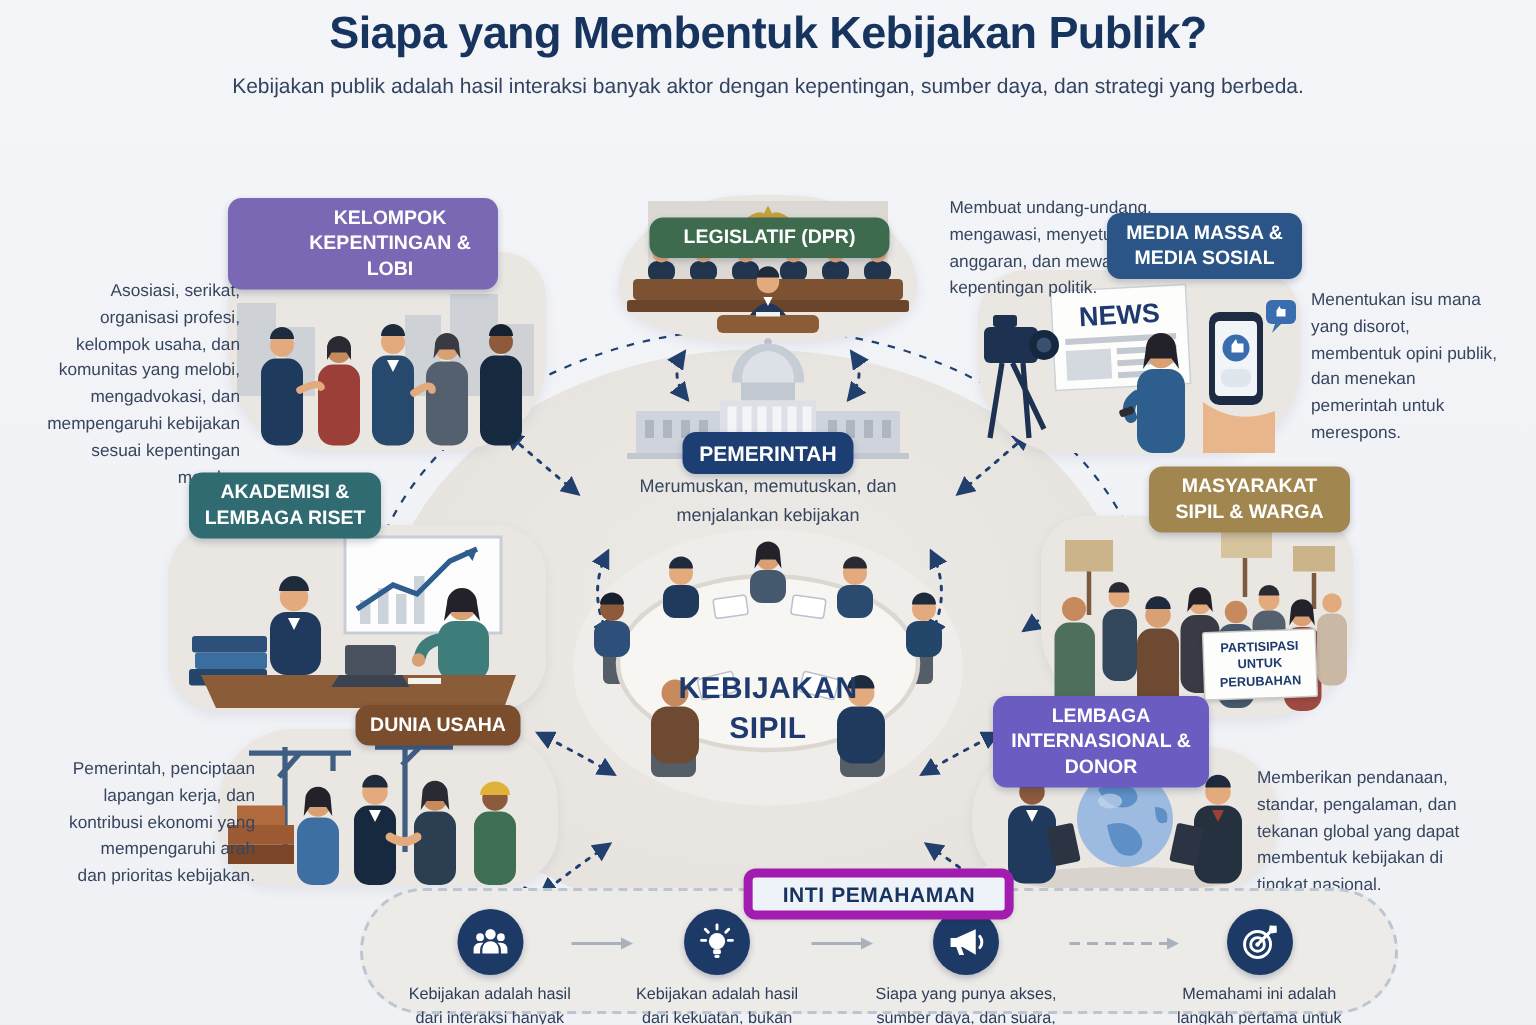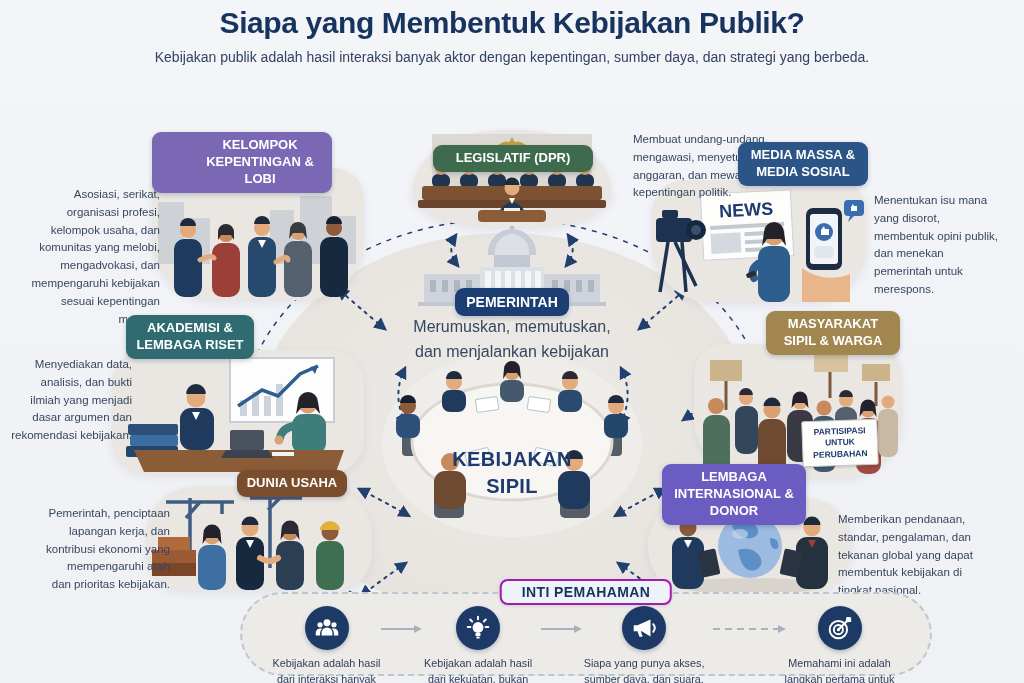--- a/index.html
+++ b/index.html
@@ -56,21 +56,21 @@
 
   
   .footer-bar {
     position:absolute; left:240px; top:592px; width:692px; height:84px;
     background:#edebe8; border:2px dashed #bcc6d2; border-radius:44px;
     z-index:9; display:flex; align-items:flex-start; justify-content:space-between;
     padding:12px 30px 0 30px;
   }
   .footer-title {
     position:absolute; top:-15px; left:50%; transform:translateX(-50%);
-    background:#eef3fa; border:2px solid #a21caf; border-radius:8px;
+    background:#eef3fa; border:6px solid #a21caf; border-radius:8px;
     padding:3px 20px; font-size:14px; font-weight:800; color:#17345f;
     letter-spacing:.4px; white-space:nowrap; box-shadow:0 1px 3px rgba(0,0,0,.12);
   }
   .f-item { display:flex; flex-direction:column; align-items:center; }
   .f-item .circ {
     width:44px; height:44px; border-radius:50%; background:#1d3a66;
     display:flex; align-items:center; justify-content:center; margin-bottom:6px;
     box-shadow:0 2px 4px rgba(20,35,70,.25);
   }
   .f-item p { font-size:10.8px; line-height:1.45; color:#2e3e58; font-weight:500; text-align:center; }
@@ -275,21 +275,20 @@
       </g>
       <path d="M22,100 h210 l-8,22 H32 z" fill="#8a5c38"></path>
       <g>
         <rect x="118" y="80" width="34" height="20" rx="2" fill="#4a525f"></rect>
         <path d="M114,100 h42 l5,8 h-52 z" fill="#3b4350"></path>
       </g>
       <rect x="160" y="102" width="22" height="4" fill="#f2f2ef"></rect>
     </svg>
   </div>
   <div class="badge" style="left: 126px; top: 315px; width: 128px; background-color: rgb(47, 107, 113);">AKADEMISI &amp; LEMBAGA RISET</div>
-  <p class="desc ta-r" style="left:8px; top:356px; width:124px;">Menyediakan data, analisis, dan bukti ilmiah yang menjadi dasar argumen dan rekomendasi kebijakan.</p>
 
   <div class="illus blob" style="left:694px; top:344px; width:208px; height:134px; border-radius:30px 30px 60px 60px;">
     <svg viewBox="0 0 208 134">
       <g>
         <path d="M32,36 v30 M136,28 v26 M182,38 v24" stroke="#7b5a3e" stroke-width="3"></path>
         <rect x="16" y="16" width="32" height="21" fill="#cbb48a"></rect>
         <rect x="120" y="8" width="34" height="20" fill="#d6c49e"></rect>
         <rect x="168" y="20" width="28" height="17" fill="#cbb48a"></rect>
       </g>
       <g>
@@ -344,21 +343,21 @@
           <rect x="56" y="56" width="6" height="12"></rect>
         <rect x="142" y="56" width="6" height="12"></rect>
           <rect x="154" y="56" width="6" height="12"></rect>
           <rect x="166" y="56" width="6" height="12"></rect>
           <rect x="178" y="56" width="6" height="12"></rect>
       </g>
       <rect x="8" y="78" width="188" height="4" fill="#c2c8d2"></rect>
     </svg>
   </div>
   <div class="badge" style="left: 455px; top: 288px; width: 114px; font-size: 14px; background-color: rgb(28, 62, 114);">PEMERINTAH</div>
-  <p class="desc ta-c" style="left:407px; top:315px; width:210px; font-size:16px;">Merumuskan, memutuskan, dan menjalankan kebijakan</p>
+  <p class="desc ta-c" style="left:407px; top:315px; width:210px; font-size:12px;">Merumuskan, memutuskan, dan menjalankan kebijakan</p>
 
   <div class="illus" style="left:382px; top:350px; width:260px; height:178px;">
     <svg viewBox="0 0 260 178">
       <g fill="#555d66">
         <rect x="20" y="76" width="16" height="30" rx="4"></rect>
           <rect x="224" y="76" width="16" height="30" rx="4"></rect>
         <rect x="52" y="128" width="30" height="40" rx="5"></rect>
           <rect x="178" y="128" width="30" height="40" rx="5"></rect>
       </g>
       <ellipse cx="130" cy="92" rx="100" ry="58" fill="#f8f6f2" stroke="#dcd8d1" stroke-width="3"></ellipse>

